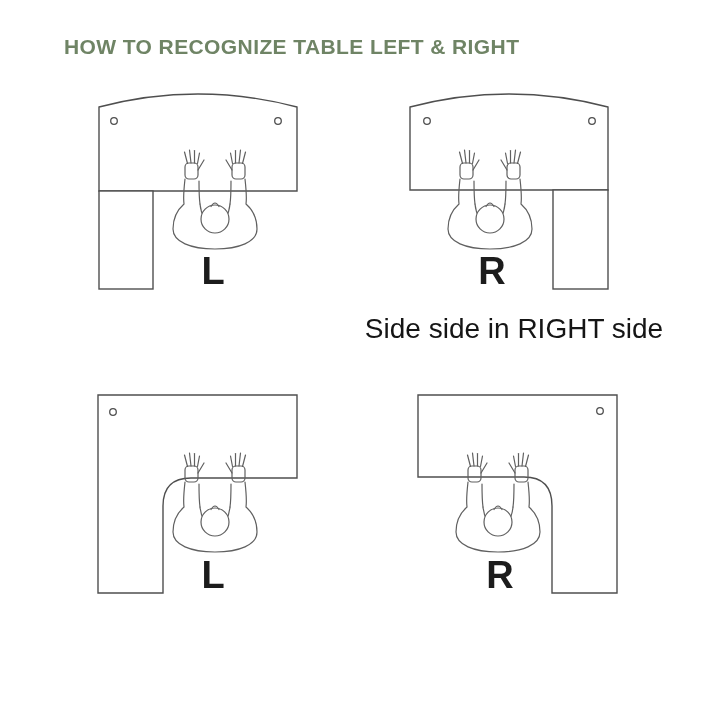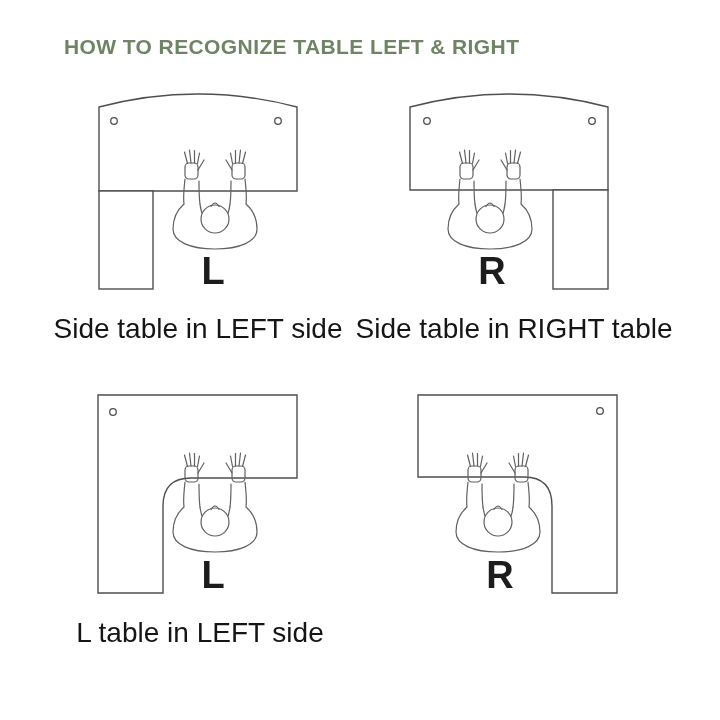--- a/index.html
+++ b/index.html
@@ -102,39 +102,37 @@
   <div class="title">HOW TO RECOGNIZE TABLE LEFT &amp; RIGHT</div>
 
   <svg class="diagram-svg svg-d1" width="260" height="218" viewBox="80 82 260 218">
     <path class="desk-line" d="M 99,191 L 99,107 Q 198,81 297,107 L 297,191 Z"></path>
     <rect class="desk-line" x="99" y="191" width="54" height="98"></rect>
     <circle class="grommet" cx="114" cy="121" r="3.3"></circle>
     <circle class="grommet" cx="278" cy="121" r="3.3"></circle>
     <use href="#person-figure" transform="translate(165,143)"></use>
   </svg>
   <div class="diagram-label label-1">L</div>
-  <div class="caption caption-1">Side table in LEFT side</div>
 
   <svg class="diagram-svg svg-d2" width="225" height="218" viewBox="393 82 225 218">
     <path class="desk-line" d="M 410,190 L 410,107 Q 509,81 608,107 L 608,190 Z"></path>
     <rect class="desk-line" x="553" y="190" width="55" height="99"></rect>
     <circle class="grommet" cx="427" cy="121" r="3.3"></circle>
     <circle class="grommet" cx="592" cy="121" r="3.3"></circle>
     <use href="#person-figure" transform="translate(440,143)"></use>
   </svg>
   <div class="diagram-label label-2">R</div>
-  <div class="caption caption-2">Side table in RIGHT table</div>
+  <div class="caption caption-2">Side side in RIGHT side</div>
 
   <svg class="diagram-svg svg-d3" width="220" height="218" viewBox="88 385 220 218">
     <path class="desk-line" d="M 98,395 L 297,395 L 297,478 L 191,478 Q 163,478 163,506 L 163,593 L 98,593 Z"></path>
     <circle class="grommet" cx="113" cy="412" r="3.3"></circle>
     <use href="#person-figure" transform="translate(165,446)"></use>
   </svg>
   <div class="diagram-label label-3">L</div>
-  <div class="caption caption-3">L table in LEFT side</div>
 
   <svg class="diagram-svg svg-d4" width="219" height="218" viewBox="408 385 219 218">
     <path class="desk-line" d="M 418,395 L 617,395 L 617,593 L 552,593 L 552,506 Q 552,477 524,477 L 418,477 Z"></path>
     <circle class="grommet" cx="600" cy="411" r="3.3"></circle>
     <use href="#person-figure" transform="translate(448,446)"></use>
   </svg>
   <div class="diagram-label label-4">R</div>
 
 </div>
 

